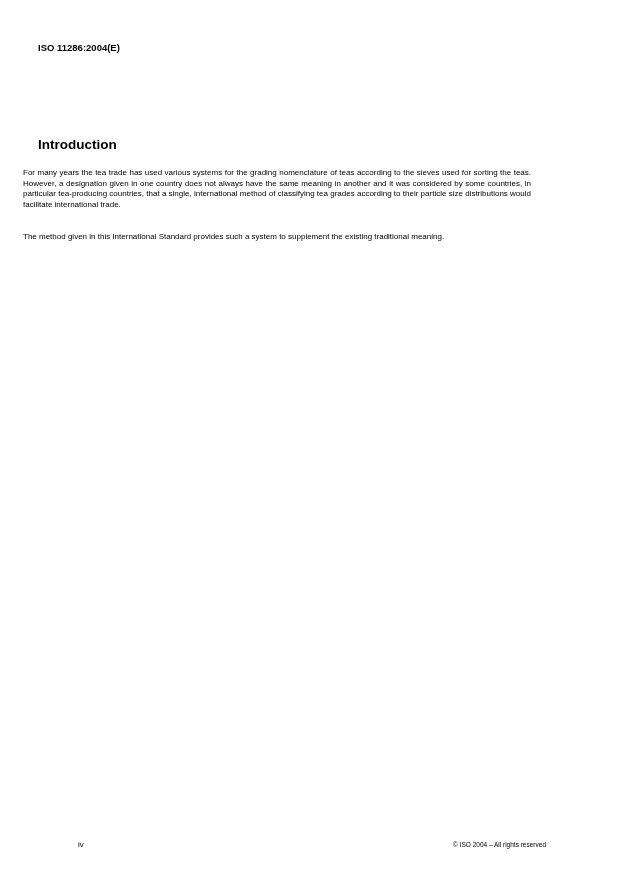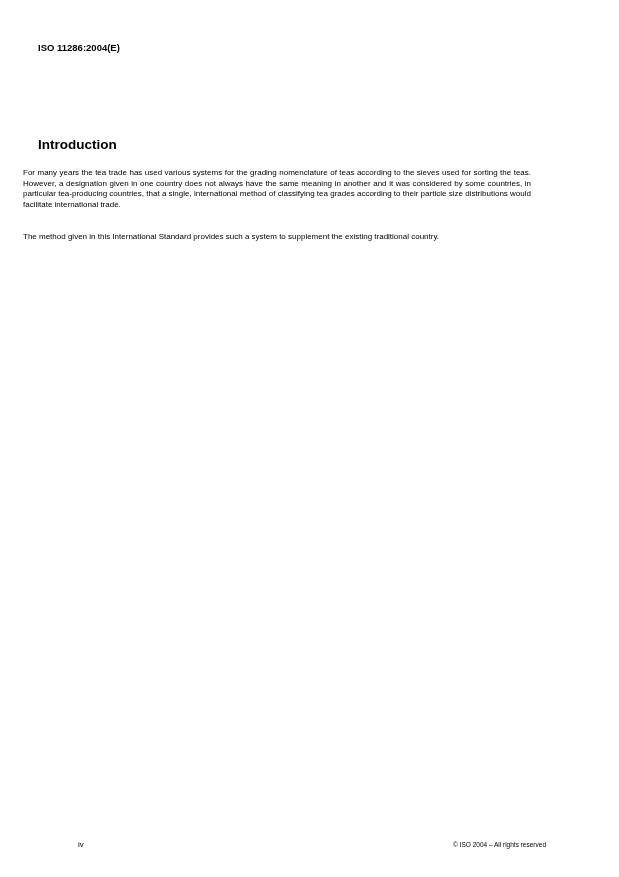--- a/index.html
+++ b/index.html
@@ -16,16 +16,16 @@
   .footer-right { position: absolute; right: 73px; top: 841px; font-size: 6.5px; }
 </style>
 </head>
 <body>
 
 <div class="header">ISO 11286:2004(E)</div>
 
 <h2 class="title">Introduction</h2>
 
 <p class="para p1">For many years the tea trade has used various systems for the grading nomenclature of teas according to the sieves used for sorting the teas. However, a designation given in one country does not always have the same meaning in another and it was considered by some countries, in particular tea-producing countries, that a single, international method of classifying tea grades according to their particle size distributions would facilitate international trade.</p>
-<p class="para p2">The method given in this International Standard provides such a system to supplement the existing traditional country.</p>
+<p class="para p2">The method given in this International Standard provides such a system to supplement the existing traditional meaning.</p>
 
 <div class="footer-left">iv</div>
 <div class="footer-right">© ISO 2004 – All rights reserved</div>
 
 </body></html>

